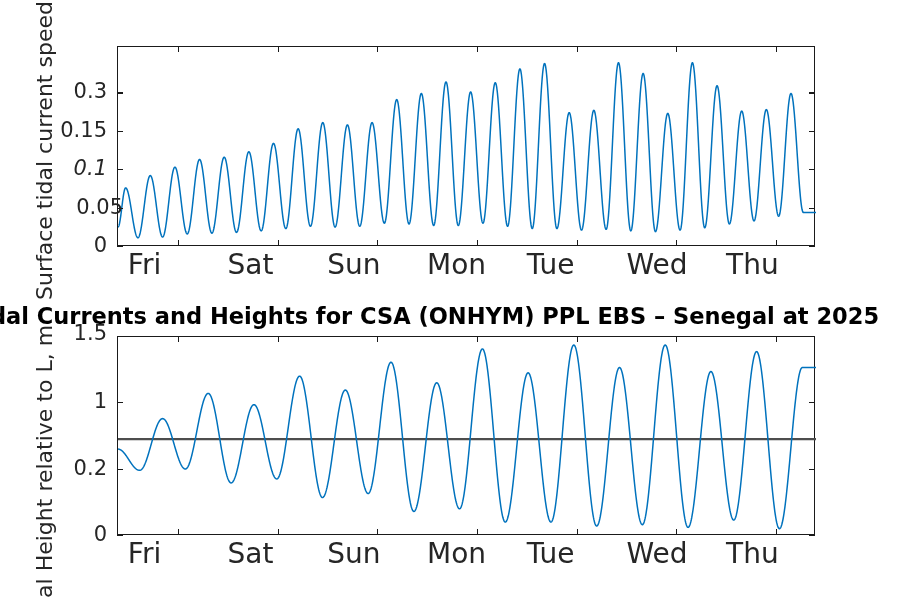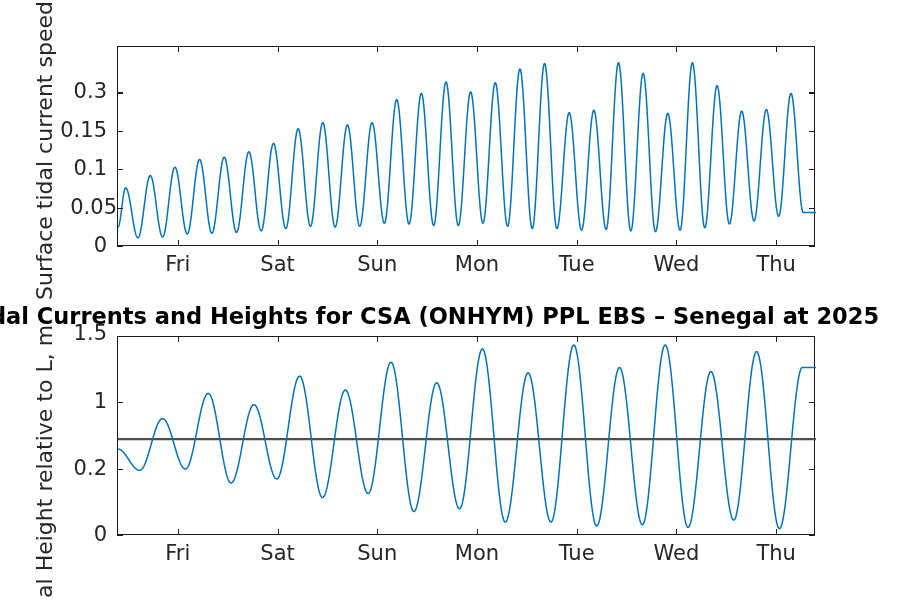--- a/index.html
+++ b/index.html
@@ -11,22 +11,22 @@
   #stage{position:absolute;left:0;top:0;width:900px;height:600px;}
 
   .plotbox{position:absolute;box-sizing:border-box;border:1.1px solid #1a1a1a;background:#fff;}
   .plotsvg{position:absolute;left:0;top:0;overflow:visible;}
 
   .ytick-label{
     position:absolute;text-align:right;color:#262626;
     font-size:21px;line-height:21px;white-space:nowrap;
   }
   .xtick-label{
-    position:absolute;text-align:center;color:#262626;
-    font-size:21px;line-height:21px;white-space:nowrap;
+    position:absolute;color:#262626;
+    font-size:28px;line-height:21px;white-space:nowrap;
   }
 
   .subtitle{
     position:absolute;text-align:center;color:#000;
     font-size:15px;font-weight:bold;white-space:nowrap;
   }
 
   .maintitle{
     position:absolute;color:#000;font-weight:bold;
     font-size:22.5px;line-height:22.5px;white-space:nowrap;
@@ -57,24 +57,24 @@
         </g>
       </svg>
   </div>
 
   <div id="yticks-top">
       <div style="position: absolute; left: 117px; top: 246px; width: 6px; height: 1.1px; background: rgb(26, 26, 26);"></div>
       <div style="position: absolute; left: 809px; top: 246px; width: 6px; height: 1.1px; background: rgb(26, 26, 26);"></div>
       <div class="ytick-label" style="left: 7px; top: 235px; width: 100px;">0</div>
       <div style="position: absolute; left: 117px; top: 207.612px; width: 6px; height: 1.1px; background: rgb(26, 26, 26);"></div>
       <div style="position: absolute; left: 809px; top: 207.612px; width: 6px; height: 1.1px; background: rgb(26, 26, 26);"></div>
-      <div class="ytick-label" style="left: 17px; top: 196.612px; width: 100px; text-align: right;">0.05</div>
+      <div class="ytick-label" style="left: 23px; top: 196.612px; width: 100px; text-align: right;">0.05</div>
       <div style="position: absolute; left: 117px; top: 169.225px; width: 6px; height: 1.1px; background: rgb(26, 26, 26);"></div>
       <div style="position: absolute; left: 809px; top: 169.225px; width: 6px; height: 1.1px; background: rgb(26, 26, 26);"></div>
-      <div class="ytick-label" style="left: 7px; top: 158.225px; width: 100px;">0.1</div>
+      <div class="ytick-label" style="left: 7px; top: 158.225px; width: 100px; font-style: italic;">0.1</div>
       <div style="position: absolute; left: 117px; top: 130.837px; width: 6px; height: 1.1px; background: rgb(26, 26, 26);"></div>
       <div style="position: absolute; left: 809px; top: 130.837px; width: 6px; height: 1.1px; background: rgb(26, 26, 26);"></div>
       <div class="ytick-label" style="left: 7px; top: 119.837px; width: 100px;">0.15</div>
       <div style="position: absolute; left: 117px; top: 92.4491px; width: 6px; height: 1.1px; background: rgb(26, 26, 26);"></div>
       <div style="position: absolute; left: 809px; top: 92.4491px; width: 6px; height: 1.1px; background: rgb(26, 26, 26);"></div>
       <div class="ytick-label" style="left: 7px; top: 81.4491px; width: 100px;">0.3</div>
     </div>
   <div id="xticks-top">
       <div style="position: absolute; left: 177.826px; top: 240px; width: 1.1px; height: 6px; background: rgb(26, 26, 26);"></div>
       <div style="position: absolute; left: 177.826px; top: 46px; width: 1.1px; height: 6px; background: rgb(26, 26, 26);"></div>

